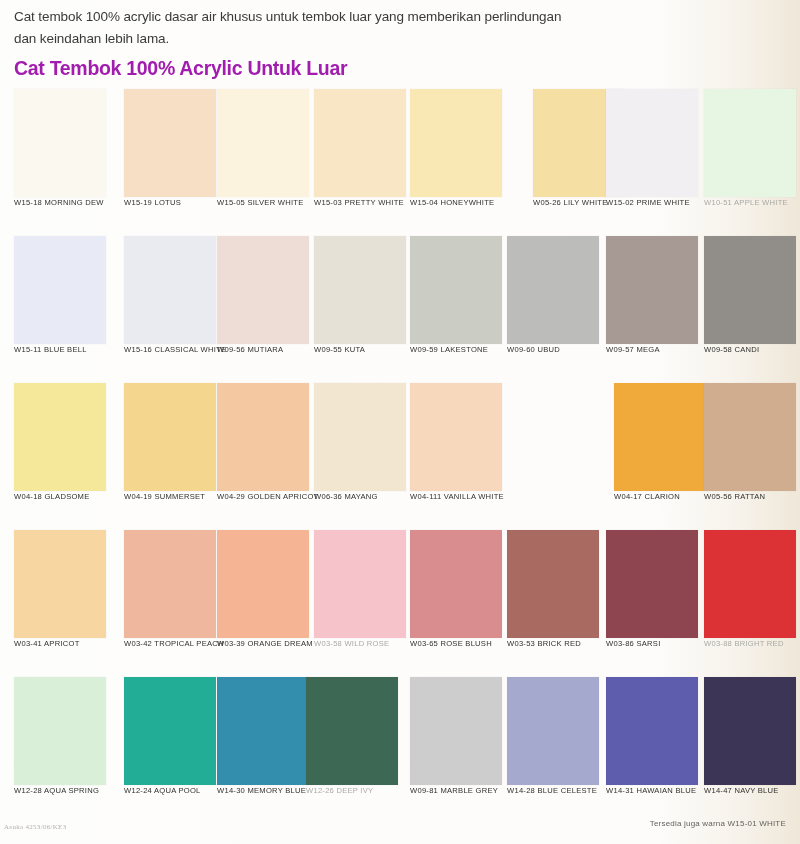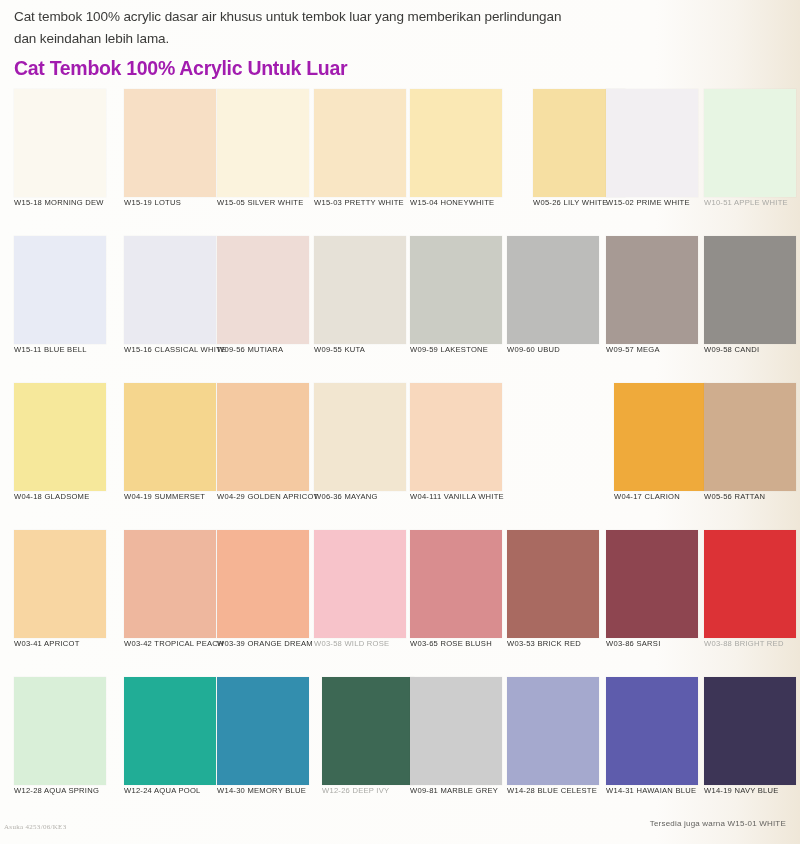--- a/index.html
+++ b/index.html
@@ -341,21 +341,21 @@
             <div class="chip-inner" style="background: rgb(33, 173, 150);"></div>
           </div>
           <div class="label">W12-24 AQUA POOL</div>
         </div>
         <div class="swatch-cell" style="left: 203px;">
           <div class="chip">
             <div class="chip-inner" style="background: rgb(51, 142, 174);"></div>
           </div>
           <div class="label">W14-30 MEMORY BLUE</div>
         </div>
-        <div class="swatch-cell" style="left: 308px;">
+        <div class="swatch-cell" style="left: 292px;">
           <div class="chip">
             <div class="chip-inner" style="background: rgb(61, 104, 84);"></div>
           </div>
           <div class="label faded">W12-26 DEEP IVY</div>
         </div>
         <div class="swatch-cell" style="left: 396px;">
           <div class="chip">
             <div class="chip-inner" style="background: rgb(205, 205, 205);"></div>
           </div>
           <div class="label">W09-81 MARBLE GREY</div>
@@ -369,21 +369,21 @@
         <div class="swatch-cell" style="left: 592px;">
           <div class="chip">
             <div class="chip-inner" style="background: rgb(94, 92, 172);"></div>
           </div>
           <div class="label">W14-31 HAWAIAN BLUE</div>
         </div>
         <div class="swatch-cell" style="left: 690px;">
           <div class="chip">
             <div class="chip-inner" style="background: rgb(61, 53, 86);"></div>
           </div>
-          <div class="label">W14-19 NAVY BLUE</div>
+          <div class="label">W14-47 NAVY BLUE</div>
         </div>
       </div>
     </div>
 
   <div class="footer-left">Asuka 4253/06/KE3</div>
 
   <div class="footer-right">Tersedia juga warna W15-01 WHITE</div>
 </div>
 
 </body></html>

